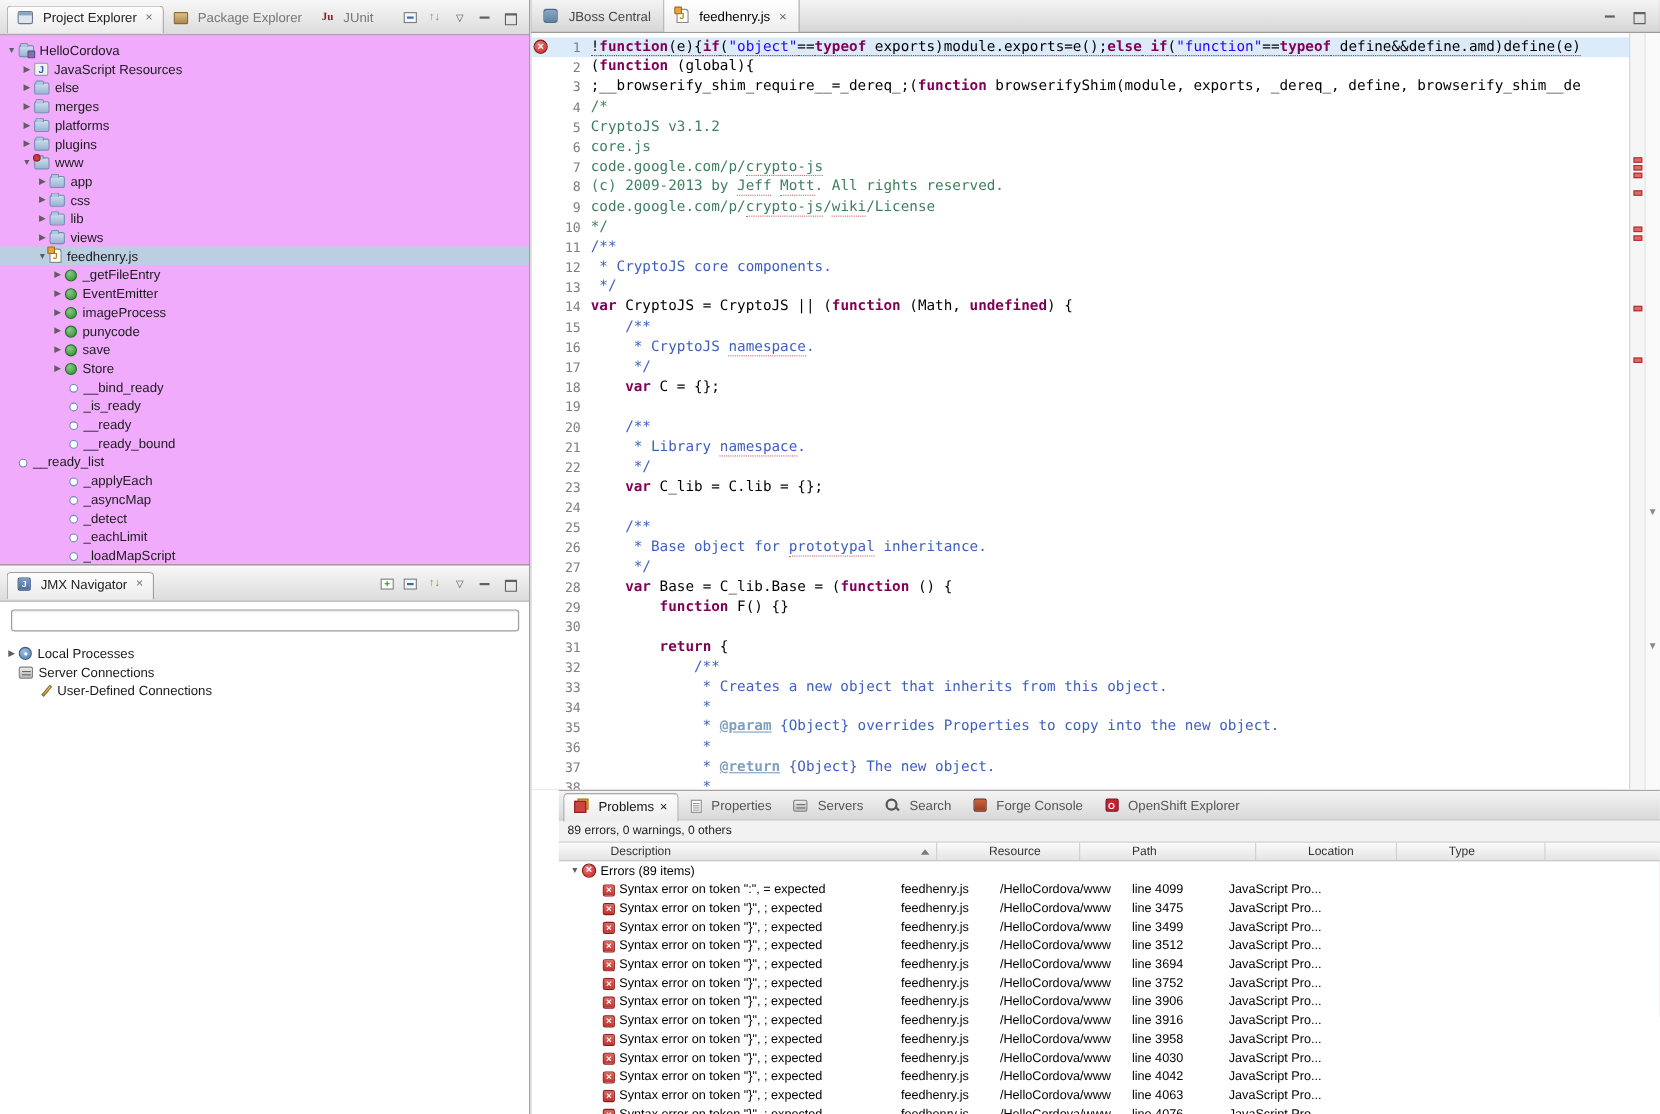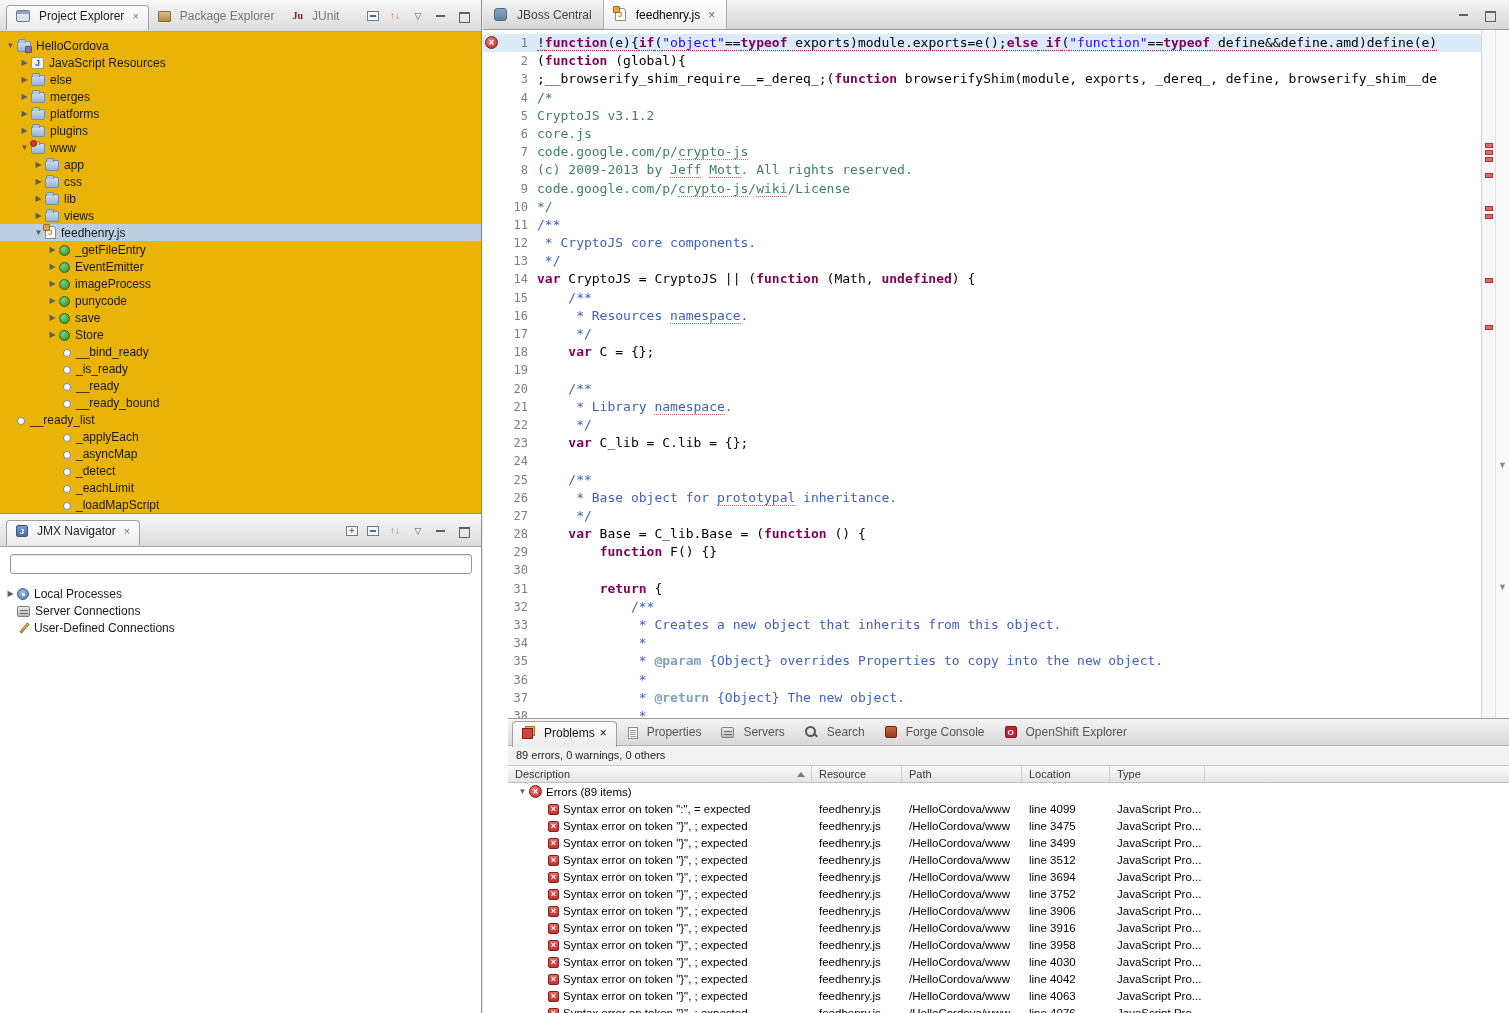--- a/index.html
+++ b/index.html
@@ -5,21 +5,21 @@
   * { box-sizing: border-box; }
   html,body { margin:0; padding:0; }
   body {
     width:1509px; height:1013px; overflow:hidden; position:relative;
     font-family:"Liberation Sans", sans-serif; background:#ececec; font-size:12px;
     -webkit-font-smoothing:antialiased;
   }
   
   .left-col { position:absolute; left:0; top:0; width:482px; height:1013px; border-right:1px solid #8e8e8e; background:#fff; }
   .right-col { position:absolute; left:483px; top:0; width:1026px; height:1013px; background:#ec4899; }
-  .pe-panel  { position:absolute; left:0; top:0; width:100%; height:514px; border-bottom:1px solid #8e8e8e; background:#eab308; overflow:hidden; }
+  .pe-panel  { position:absolute; left:0; top:0; width:100%; height:514px; border-bottom:1px solid #8e8e8e; background:#f0abfc; overflow:hidden; }
   .jmx-panel { position:absolute; left:0; top:515px; width:100%; height:498px; background:#fff; overflow:hidden; }
 
   
   .phead { height:32px; background:linear-gradient(#f7f7f7,#dcdcdc); border-bottom:1px solid #a6a6a6; display:flex; align-items:center; padding:0 6px; }
   .vtab { display:flex; align-items:center; gap:5px; padding:3px 9px; font-size:12px; color:#777; }
   .vtab.active { background:linear-gradient(#fdfdfd,#ececec); border:1px solid #a0a0a0; border-bottom:none; border-radius:4px 4px 0 0; color:#222; margin-top:4px; padding-bottom:7px; }
   .vtab .x { color:#777; font-size:11px; margin-left:3px; }
   .ptools { margin-left:auto; display:flex; align-items:center; gap:9px; padding-right:4px; }
 
   
@@ -97,35 +97,35 @@
   .cline .anno .ic-error { position:absolute; left:2px; top:2px; }
   .cline .num { width:37px; flex:none; text-align:right; padding-right:9px; color:#7e7e7e; font-size:12px; }
   .cline .txt { flex:1; overflow:hidden; }
   .cline.errline .txt span { border-bottom:1px dotted #a33; }
   .txt .k { color:var(--kw); font-weight:bold; }
   .txt .s { color:var(--str); }
   .txt .c { color:var(--com); }
   .txt .cm { color:var(--com); border-bottom:1px dotted #c66; }
   .txt .j { color:var(--doc); }
   .txt .jm { color:var(--doc); border-bottom:1px dotted #c66; }
-  .txt .t { color:var(--tag); font-weight:bold; }
+  .txt .t { color:var(--tag); font-weight:bold;text-decoration:underline; }
   .txt .d { color:#000; }
   .ruler { position:absolute; right:14px; top:0; bottom:0; width:14px; background:#f6f6f6; border-left:1px solid #d4d4d4; }
   .rmark { position:absolute; left:3px; width:8px; height:5px; background:#e06a6a; border:1px solid #b03030; }
   .scrollstrip { position:absolute; right:0; top:0; bottom:0; width:14px; background:#fafafa; border-left:1px solid #e0e0e0; }
   .scrollstrip .sarr { position:absolute; left:2px; color:#8a8a8a; font-size:9px; }
 
   
   .problems { position:absolute; left:0; top:718px; width:100%; height:295px; background:#fff; overflow:hidden;padding-left:25px; }
   .ptabs { height:28px; background:linear-gradient(#f4f4f4,#d8d8d8); border-top:1px solid #9c9c9c; border-bottom:1px solid #b0b0b0; display:flex; align-items:center; padding-left:4px; gap:2px; }
   .ptab { display:flex; align-items:center; gap:5px; padding:4px 9px; font-size:12px; color:#555; }
   .ptab.active { background:linear-gradient(#fdfdfd,#ececec); border:1px solid #a0a0a0; border-bottom:none; border-radius:4px 4px 0 0; color:#111; margin-top:3px; padding-bottom:7px; }
   .psummary { height:19px; line-height:19px; padding-left:8px; font-size:11px; color:#222; background:#f2f2f2; }
   .pheadrow { height:18px; display:flex; background:linear-gradient(#fbfbfb,#e4e4e4); border-top:1px solid #c8c8c8; border-bottom:1px solid #c0c0c0; font-size:11px; color:#333; }
-  .pheadrow .hc { border-right:1px solid #cfcfcf; padding:2px 0 0 7px; position:relative; }
+  .pheadrow .hc { border-right:1px solid #cfcfcf; padding:2px 0 0 7px; position:relative;margin-left:40px; }
   .hc .sort { position:absolute; right:6px; top:6px; width:0; height:0; border-left:4px solid transparent; border-right:4px solid transparent; border-bottom:5px solid #7a7a7a; }
   .c-desc { width:304px; } .c-res { width:90px; } .c-path { width:120px; } .c-loc { width:88px; } .c-type { width:95px; } .c-fill { flex:1; border-right:none !important; }
   .prow { height:17px; display:flex; align-items:center; font-size:11.5px; color:#000; white-space:nowrap; }
   .prow .cell { overflow:hidden; padding-left:7px; flex:none; }
   .prow .desc { width:304px; display:flex; align-items:center; }
   .prow .desc .arrow { font-size:8px; color:#5e5e5e; width:13px; text-align:center; flex:none; }
   .prow.group .desc { padding-left:8px; }
   .prow.item .desc { padding-left:40px; }
   .prow .res { width:90px; } .prow .path { width:120px; } .prow .loc { width:88px; } .prow .type { width:95px; }
 </style>
@@ -324,21 +324,21 @@
         <div class="trow" style="padding-left: 4px;">
           <span class="arrow">▶</span>
           <span class="ic ic-process"></span>
           <span class="lbl">Local Processes</span>
         </div>
         <div class="trow" style="padding-left: 4px;">
           <span class="arrow"></span>
           <span class="ic ic-server"></span>
           <span class="lbl">Server Connections</span>
         </div>
-        <div class="trow" style="padding-left: 4px;">
+        <div class="trow" style="padding-left: 4px; margin-left: 18px;">
           <span class="arrow"></span>
           <span class="ic ic-pencil"></span>
           <span class="lbl">User-Defined Connections</span>
         </div>
       </div>
   </div>
 </div>
 
 <div class="right-col">
 
@@ -368,21 +368,21 @@
         <div class="cline"><span class="anno"></span><span class="num">6</span><span class="txt"><span class="c">core.js</span></span></div>
         <div class="cline"><span class="anno"></span><span class="num">7</span><span class="txt"><span class="c">code.google.com/p/</span><span class="cm">crypto-js</span></span></div>
         <div class="cline"><span class="anno"></span><span class="num">8</span><span class="txt"><span class="c">(c) 2009-2013 by </span><span class="cm">Jeff</span><span class="c"> </span><span class="cm">Mott</span><span class="c">. All rights reserved.</span></span></div>
         <div class="cline"><span class="anno"></span><span class="num">9</span><span class="txt"><span class="c">code.google.com/p/</span><span class="cm">crypto-js</span><span class="c">/</span><span class="cm">wiki</span><span class="c">/License</span></span></div>
         <div class="cline"><span class="anno"></span><span class="num">10</span><span class="txt"><span class="c">*/</span></span></div>
         <div class="cline"><span class="anno"></span><span class="num">11</span><span class="txt"><span class="j">/**</span></span></div>
         <div class="cline"><span class="anno"></span><span class="num">12</span><span class="txt"><span class="j"> * CryptoJS core components.</span></span></div>
         <div class="cline"><span class="anno"></span><span class="num">13</span><span class="txt"><span class="j"> */</span></span></div>
         <div class="cline"><span class="anno"></span><span class="num">14</span><span class="txt"><span class="k">var</span><span class="d"> CryptoJS = CryptoJS || (</span><span class="k">function</span><span class="d"> (Math, </span><span class="k">undefined</span><span class="d">) {</span></span></div>
         <div class="cline"><span class="anno"></span><span class="num">15</span><span class="txt"><span class="j">    /**</span></span></div>
-        <div class="cline"><span class="anno"></span><span class="num">16</span><span class="txt"><span class="j">     * Resources </span><span class="jm">namespace</span><span class="j">.</span></span></div>
+        <div class="cline"><span class="anno"></span><span class="num">16</span><span class="txt"><span class="j">     * CryptoJS </span><span class="jm">namespace</span><span class="j">.</span></span></div>
         <div class="cline"><span class="anno"></span><span class="num">17</span><span class="txt"><span class="j">     */</span></span></div>
         <div class="cline"><span class="anno"></span><span class="num">18</span><span class="txt"><span class="d">    </span><span class="k">var</span><span class="d"> C = {};</span></span></div>
         <div class="cline"><span class="anno"></span><span class="num">19</span><span class="txt"></span></div>
         <div class="cline"><span class="anno"></span><span class="num">20</span><span class="txt"><span class="j">    /**</span></span></div>
         <div class="cline"><span class="anno"></span><span class="num">21</span><span class="txt"><span class="j">     * Library </span><span class="jm">namespace</span><span class="j">.</span></span></div>
         <div class="cline"><span class="anno"></span><span class="num">22</span><span class="txt"><span class="j">     */</span></span></div>
         <div class="cline"><span class="anno"></span><span class="num">23</span><span class="txt"><span class="d">    </span><span class="k">var</span><span class="d"> C_lib = C.lib = {};</span></span></div>
         <div class="cline"><span class="anno"></span><span class="num">24</span><span class="txt"></span></div>
         <div class="cline"><span class="anno"></span><span class="num">25</span><span class="txt"><span class="j">    /**</span></span></div>
         <div class="cline"><span class="anno"></span><span class="num">26</span><span class="txt"><span class="j">     * Base object for </span><span class="jm">prototypal</span><span class="j"> inheritance.</span></span></div>

